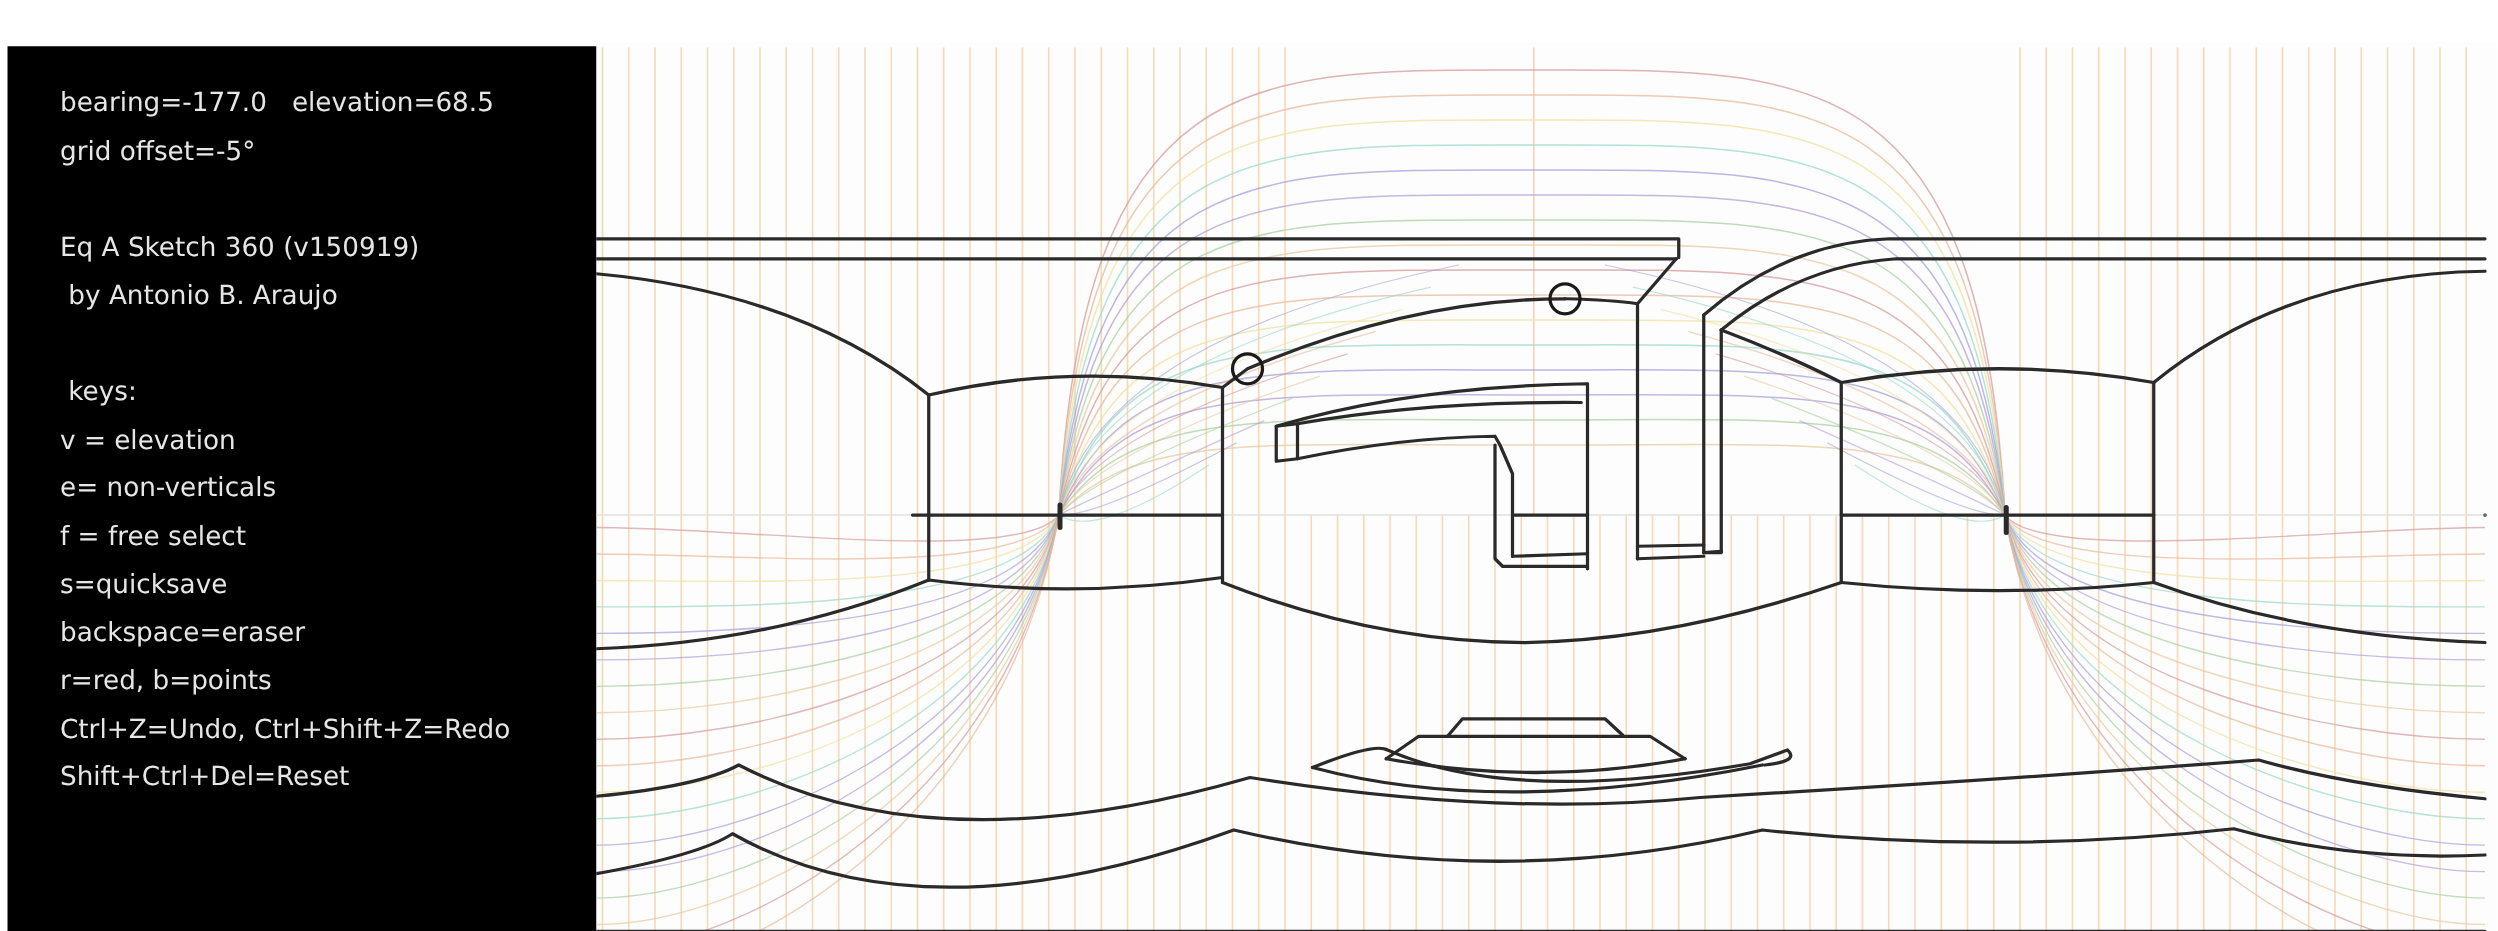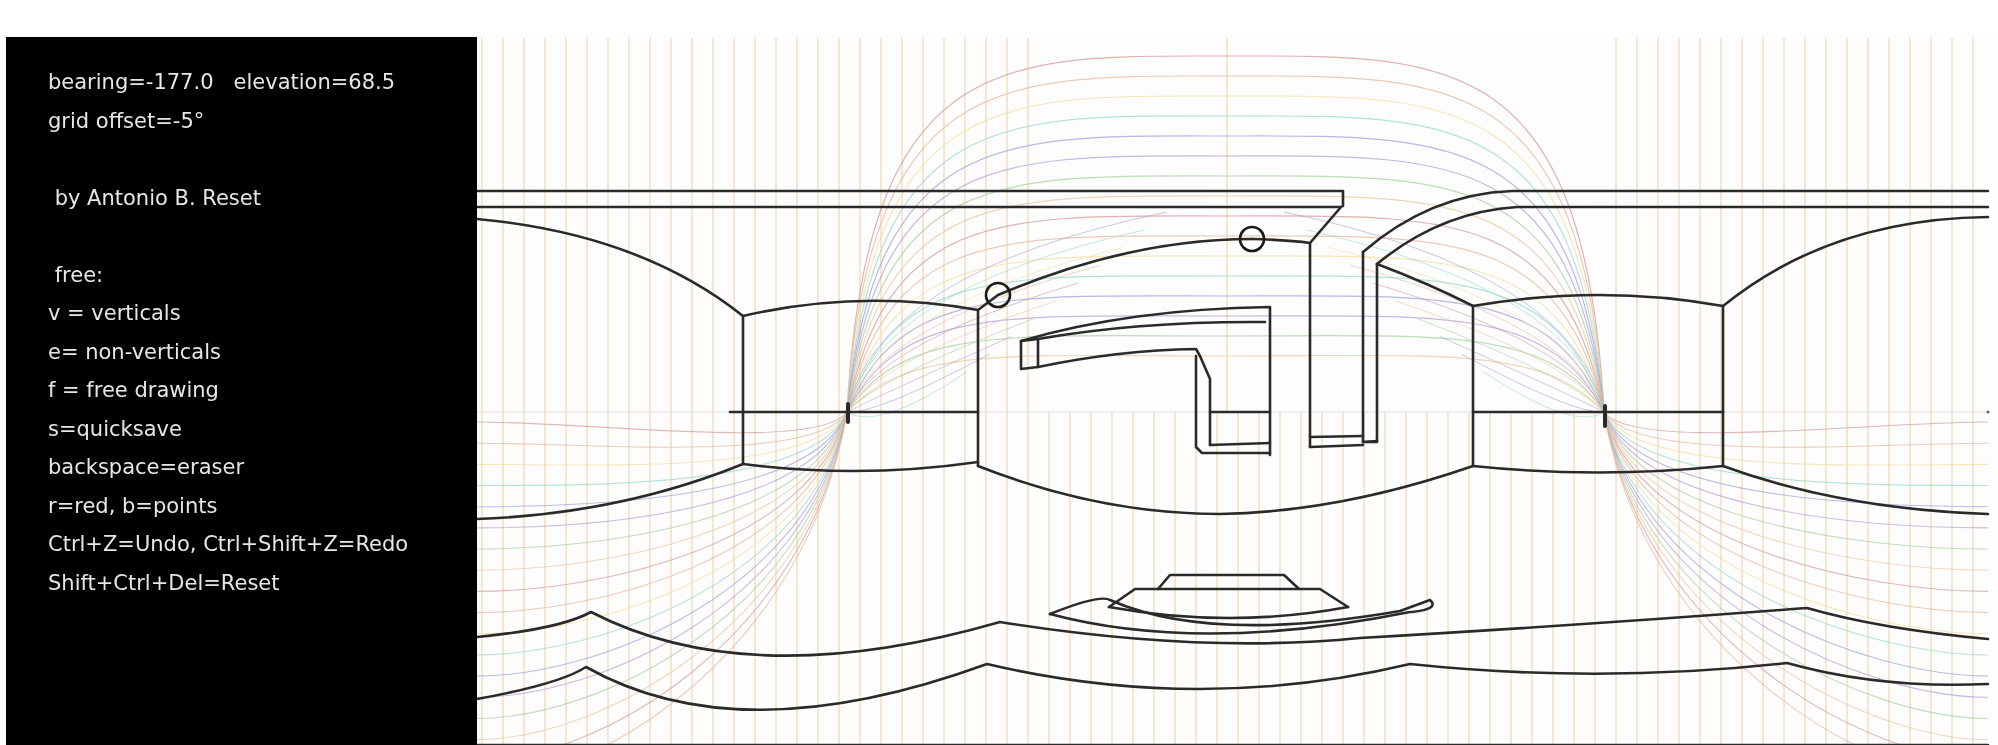--- a/index.html
+++ b/index.html
@@ -17,26 +17,27 @@
 </style>
 </head>
 <body>
 
 <div id="app">
 
   <div id="info-panel">
     <span class="line">bearing=-177.0   elevation=68.5</span>
     <span class="line">grid offset=-5°</span>
     <span class="gap"></span>
-    <span class="line"> by Antonio B. Reset</span>
+    <span class="line">Eq A Sketch 360 (v150919)</span>
+    <span class="line"> by Antonio B. Araujo</span>
     <span class="gap"></span>
-    <span class="line"> free:</span>
-    <span class="line">v = verticals</span>
+    <span class="line"> keys:</span>
+    <span class="line">v = elevation</span>
     <span class="line">e= non-verticals</span>
-    <span class="line">f = free drawing</span>
+    <span class="line">f = free select</span>
     <span class="line">s=quicksave</span>
     <span class="line">backspace=eraser</span>
     <span class="line">r=red, b=points</span>
     <span class="line">Ctrl+Z=Undo, Ctrl+Shift+Z=Redo</span>
     <span class="line">Shift+Ctrl+Del=Reset</span>
   </div>
 
   <div id="canvas-wrap">
     <svg id="sketch" width="1521" height="745" viewBox="477 0 1521 745">
       <g id="grid-verticals">

